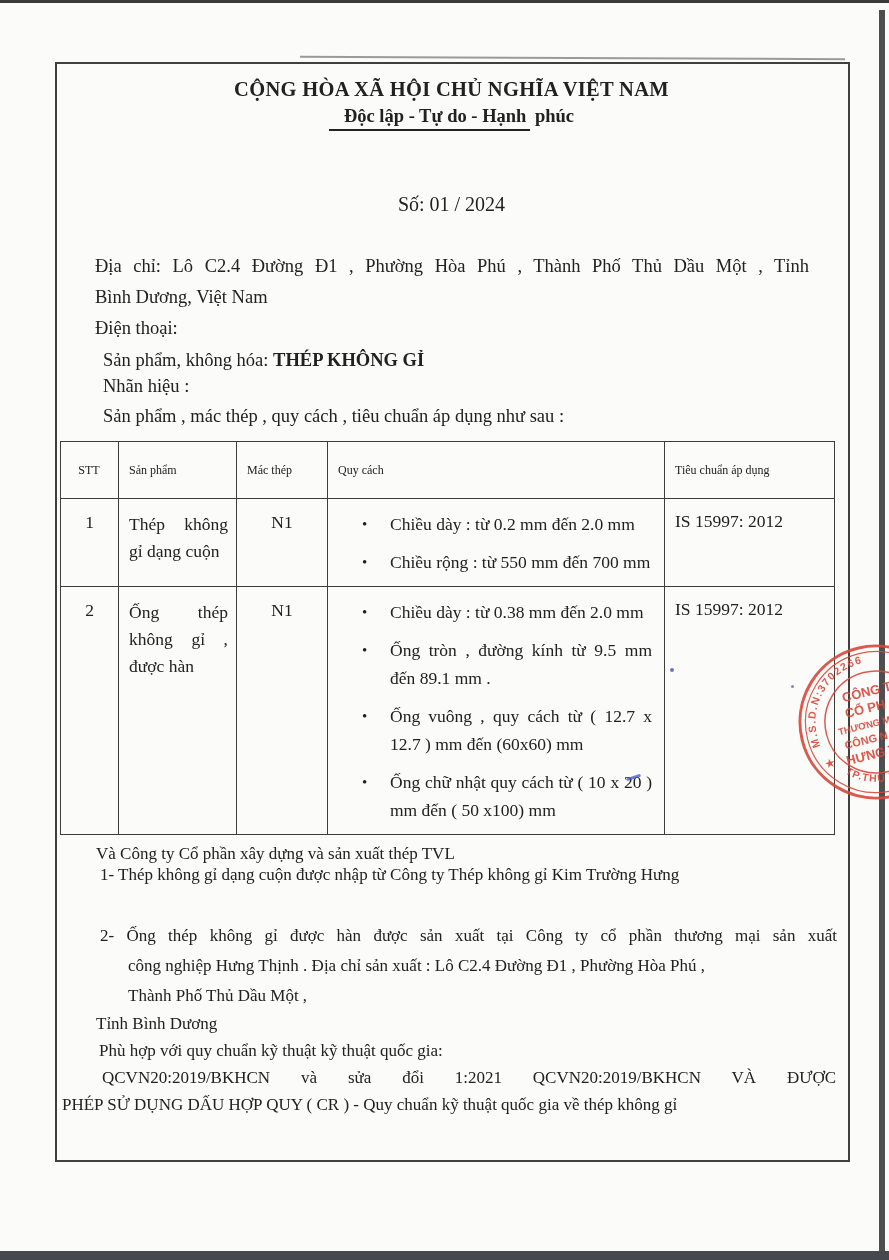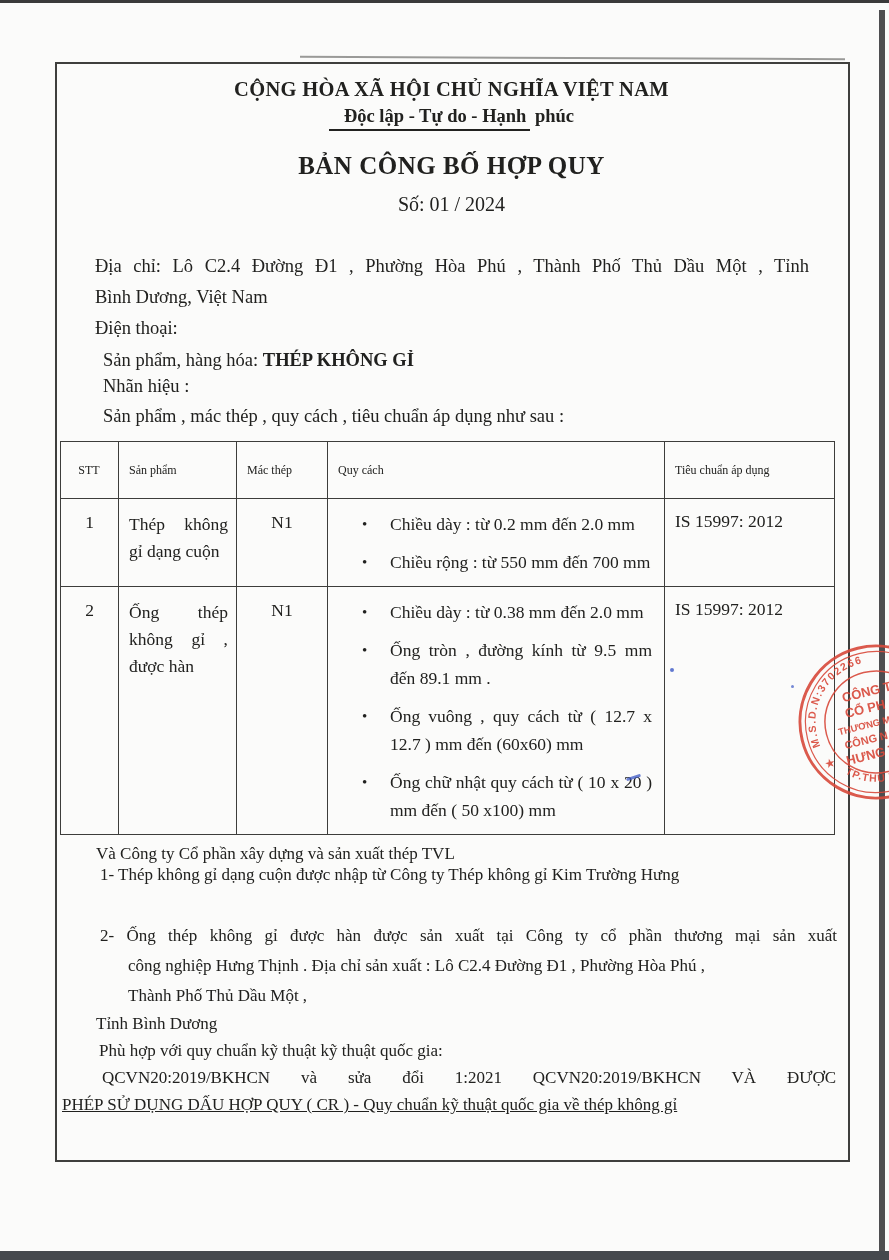--- a/index.html
+++ b/index.html
@@ -67,21 +67,21 @@
 
   .noteline { font-size:17px; line-height:27px; white-space:nowrap; }
   .n1a { left:100px; top:861px; }
   .n1b { left:96px;  top:840px; }
   .n2a { left:100px; top:922px; width:737px; white-space:normal; text-align:justify; text-align-last:justify; }
   .n2b { left:128px; top:952px; }
   .n2c { left:128px; top:982px; }
   .nprov { left:96px; top:1010px; }
   .nconf { left:99px; top:1037px; }
   .nqcvn1 { left:102px; top:1064px; width:734px; white-space:normal; text-align:justify; text-align-last:justify; }
-  .nqcvn2 { left:62px; top:1091px;text-decoration:underline; }
+  .nqcvn2 { left:62px; top:1091px; }
 
   .stamp {
     left:796px; top:642px; width:160px; height:160px;
     transform: rotate(-14deg);
     opacity:.9;
     font-family:"Liberation Sans","DejaVu Sans",sans-serif;
   }
   .ink-dot  { left:670px; top:668px; width:4px; height:4px; border-radius:50%; background:#3b57c4; opacity:.8; }
   .ink-dash { left:626px; top:776px; width:15px; height:3px; background:#3b57c4; transform:rotate(-18deg); border-radius:2px; opacity:.75; }
   .ink-spec { left:791px; top:685px; width:3px; height:3px; border-radius:50%; background:#3b57c4; opacity:.7; }
@@ -94,28 +94,27 @@
   <div class="abs scan-top"></div>
   <div class="abs scan-right"></div>
   <div class="abs scan-bottom"></div>
   <div class="abs frame-ghost"></div>
   <div class="abs frame"></div>
 
   <div class="abs ctr national-title">CỘNG HÒA XÃ HỘI CHỦ NGHĨA VIỆT NAM</div>
   <div class="abs ctr motto">
     <span class="motto-u">Độc lập - Tự do - Hạnh</span><span> phúc</span>
   </div>
-  <div class="abs ctr doc-title">BẢN CÔNG BỐ HỢP QUY</div>
   <div class="abs ctr doc-number">Số: 01 / 2024</div>
 
   <div class="abs bodyline jline l-addr1">Địa chỉ: Lô C2.4 Đường Đ1 , Phường Hòa Phú , Thành Phố Thủ Dầu Một , Tỉnh</div>
   <div class="abs bodyline l-addr2">Bình Dương, Việt Nam</div>
   <div class="abs bodyline l-phone">Điện thoại:</div>
   <div class="abs bodyline l-product">
-    <span>Sản phẩm, hàng hóa: </span><span class="bold">THÉP KHÔNG GỈ</span>
+    <span>Sản phẩm, không hóa: </span><span class="bold">THÉP KHÔNG GỈ</span>
   </div>
   <div class="abs bodyline l-brand">Nhãn hiệu :</div>
   <div class="abs bodyline l-intro">Sản phẩm , mác thép , quy cách , tiêu chuẩn áp dụng như sau :</div>
 
   <table class="spec">
     <colgroup>
       <col style="width:58px">
         <col style="width:118px">
         <col style="width:91px">
         <col style="width:337px">

